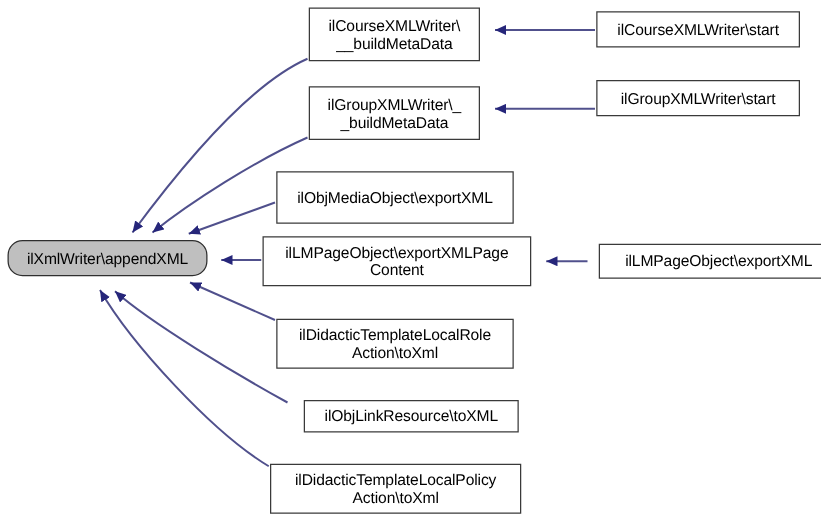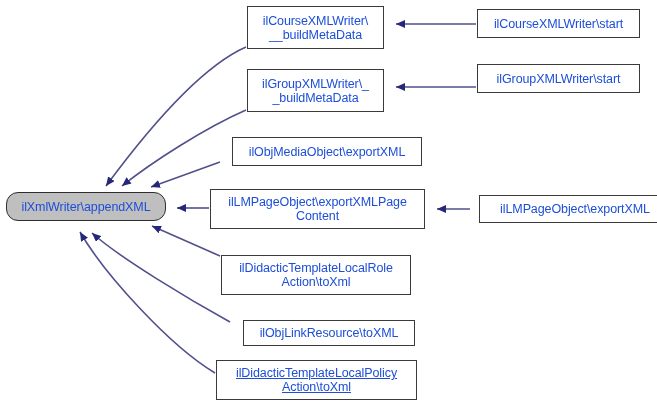--- a/index.html
+++ b/index.html
@@ -22,21 +22,21 @@
     top: 0;
     width: 657px;
     height: 417px;
     pointer-events: none;
   }
   .gnode {
     position: absolute;
     box-sizing: border-box;
     border: 1px solid #3a3a3a;
     background: #ffffff;
-    color: #1d4ed8;
+    color: #000000;
     font-size: 12.5px;
     line-height: 14px;
     text-align: center;
     display: flex;
     align-items: center;
     justify-content: center;
     letter-spacing: -0.1px;
     white-space: pre-line;
     z-index: 2;
   }
@@ -103,21 +103,21 @@
 
   <div class="gnode" style="left:247px; top:69px; width:137px; height:43px;">
     <span class="lbl">ilGroupXMLWriter\_
 _buildMetaData</span>
   </div>
 
   <div class="gnode" style="left:477px; top:64px; width:163px; height:29px;">
     <span class="lbl">ilGroupXMLWriter\start</span>
   </div>
 
-  <div class="gnode" style="left:232px; top:137px; width:190px; height:29px;text-align:center;">
+  <div class="gnode" style="left:221px; top:137px; width:190px; height:42px;text-align:center;">
     <span class="lbl">ilObjMediaObject\exportXML</span>
   </div>
 
   <div class="gnode" style="left:210px; top:189px; width:215px; height:40px;">
     <span class="lbl">ilLMPageObject\exportXMLPage
 Content</span>
   </div>
 
   <div class="gnode" style="left:479px; top:195px; width:192px; height:28px;">
     <span class="lbl">ilLMPageObject\exportXML</span>
@@ -125,18 +125,18 @@
 
   <div class="gnode" style="left:221px; top:255px; width:190px; height:40px;">
     <span class="lbl">ilDidacticTemplateLocalRole
 Action\toXml</span>
   </div>
 
   <div class="gnode" style="left:231px; top:320px; width:172px; height:26px;margin-left:12px;">
     <span class="lbl">ilObjLinkResource\toXML</span>
   </div>
 
-  <div class="gnode" style="left:216px; top:360px; width:201px; height:40px;text-decoration:underline;">
+  <div class="gnode" style="left:216px; top:371px; width:201px; height:40px;">
     <span class="lbl">ilDidacticTemplateLocalPolicy
 Action\toXml</span>
   </div>
 
 </div>
 
 </body></html>

